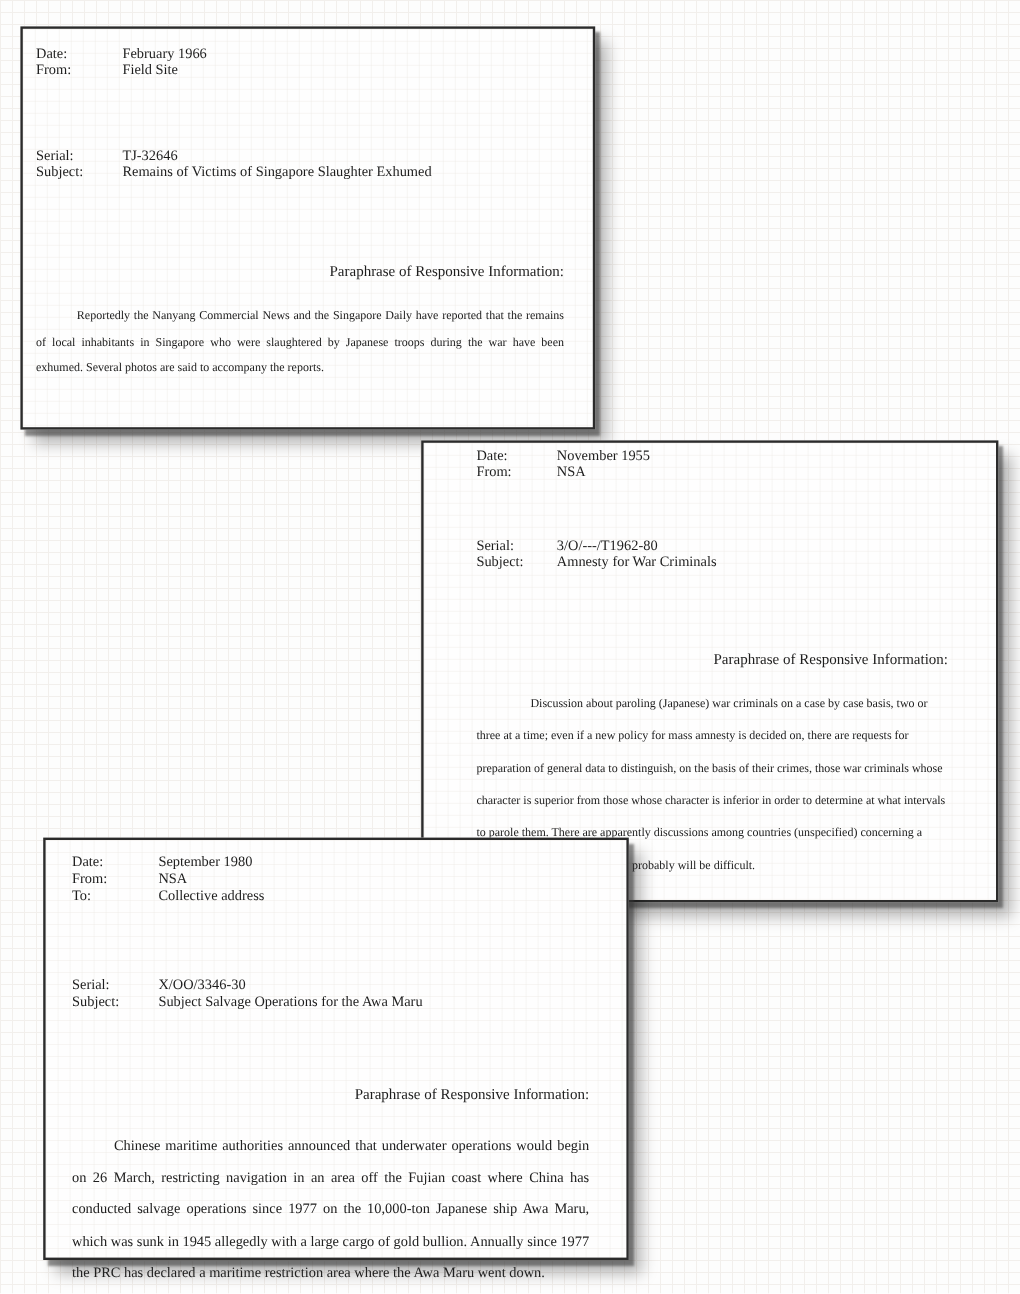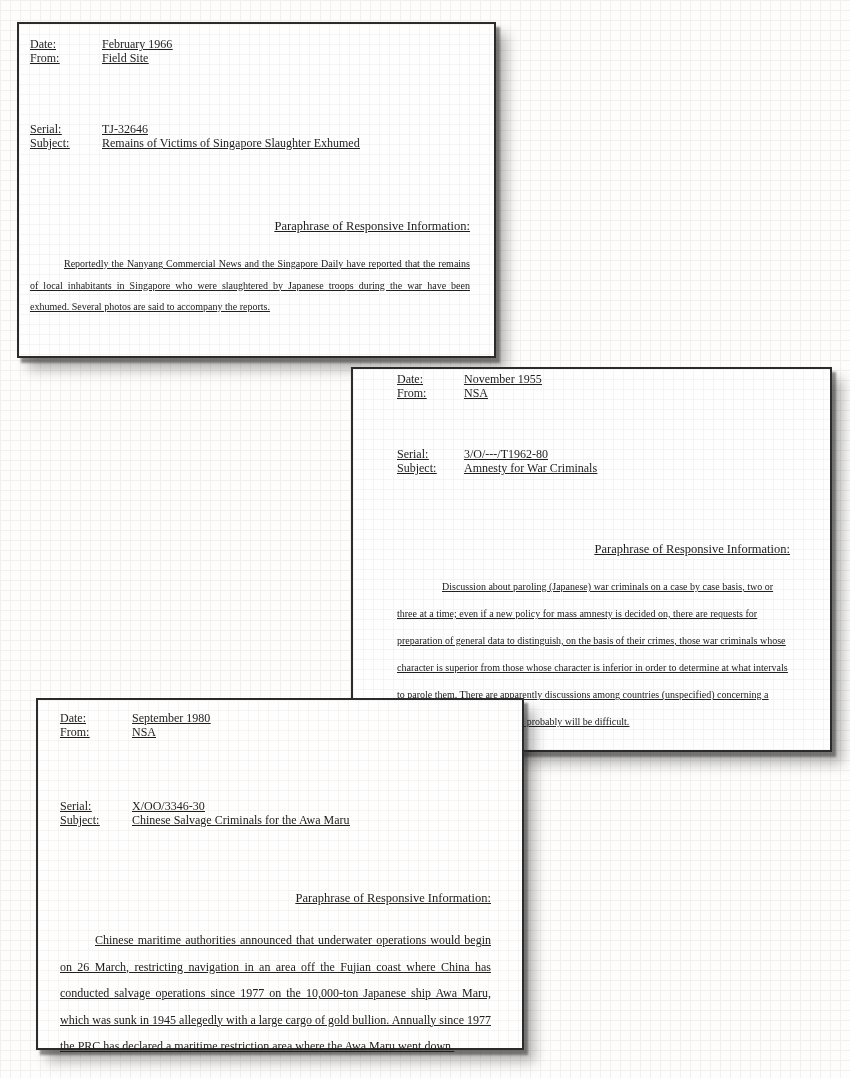--- a/index.html
+++ b/index.html
@@ -1,15 +1,15 @@
 <!DOCTYPE html>
 <html><head>
 <meta charset="utf-8">
 <style>
-  * { margin: 0; padding: 0; box-sizing: border-box; text-decoration: underline; }
+  * { margin: 0; padding: 0; box-sizing: border-box; }
 
   html, body {
     width: 850px;
     height: 1078px;
     overflow: hidden;
     font-family: "Liberation Serif", serif;
     color: #1d1d1d;
   }
 
   .stage {
@@ -134,27 +134,31 @@
 
   <section class="page" id="doc3">
     <div class="hrow">
       <span class="hlabel">Date:</span>
       <span class="hvalue">September 1980</span>
     </div>
     <div class="hrow">
       <span class="hlabel">From:</span>
       <span class="hvalue">NSA</span>
     </div>
+    <div class="hrow">
+      <span class="hlabel">To:</span>
+      <span class="hvalue">Collective address</span>
+    </div>
     <div class="serial-block">
       <div class="hrow">
         <span class="hlabel">Serial:</span>
         <span class="hvalue">X/OO/3346-30</span>
       </div>
       <div class="hrow">
         <span class="hlabel">Subject:</span>
-        <span class="hvalue">Chinese Salvage Criminals for the Awa Maru</span>
+        <span class="hvalue">Subject Salvage Operations for the Awa Maru</span>
       </div>
     </div>
     <p class="heading">Paraphrase of Responsive Information:</p>
     <p class="body-text">Chinese maritime authorities announced that underwater operations would begin on 26 March, restricting navigation in an area off the Fujian coast where China has conducted salvage operations since 1977 on the 10,000-ton Japanese ship Awa Maru, which was sunk in 1945 allegedly with a large cargo of gold bullion. Annually since 1977 the PRC has declared a maritime restriction area where the Awa Maru went down.</p>
   </section>
 
 </div>
 
 </body></html>

